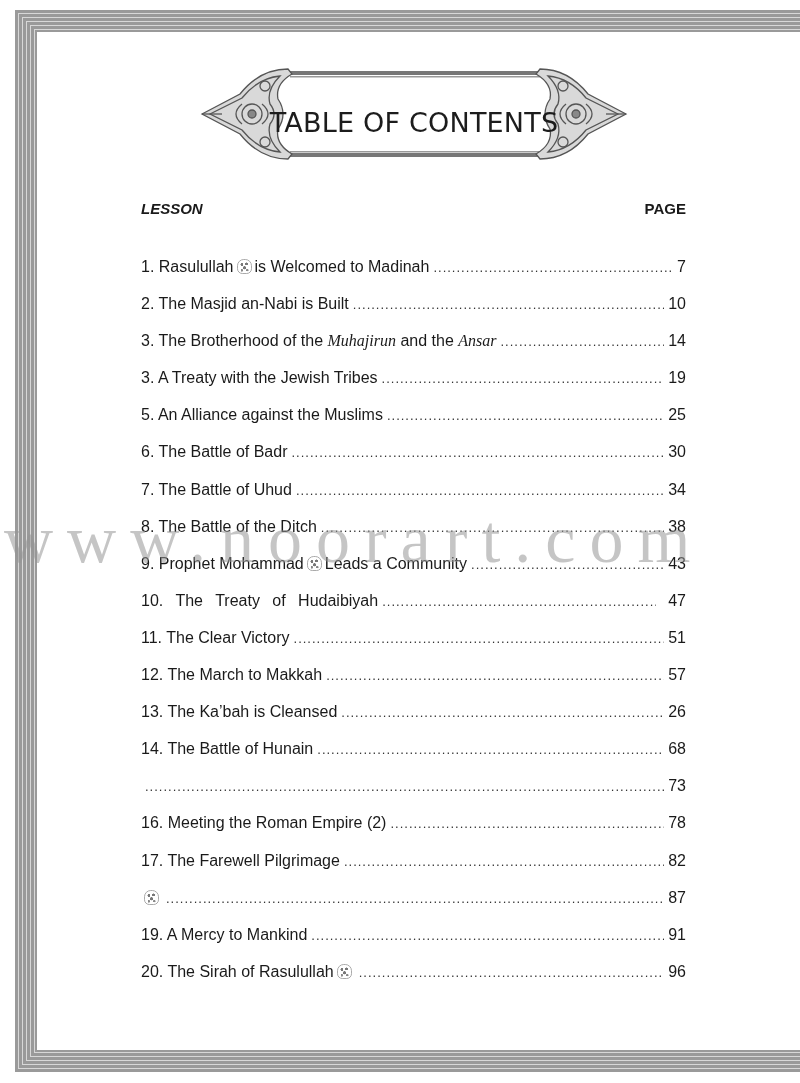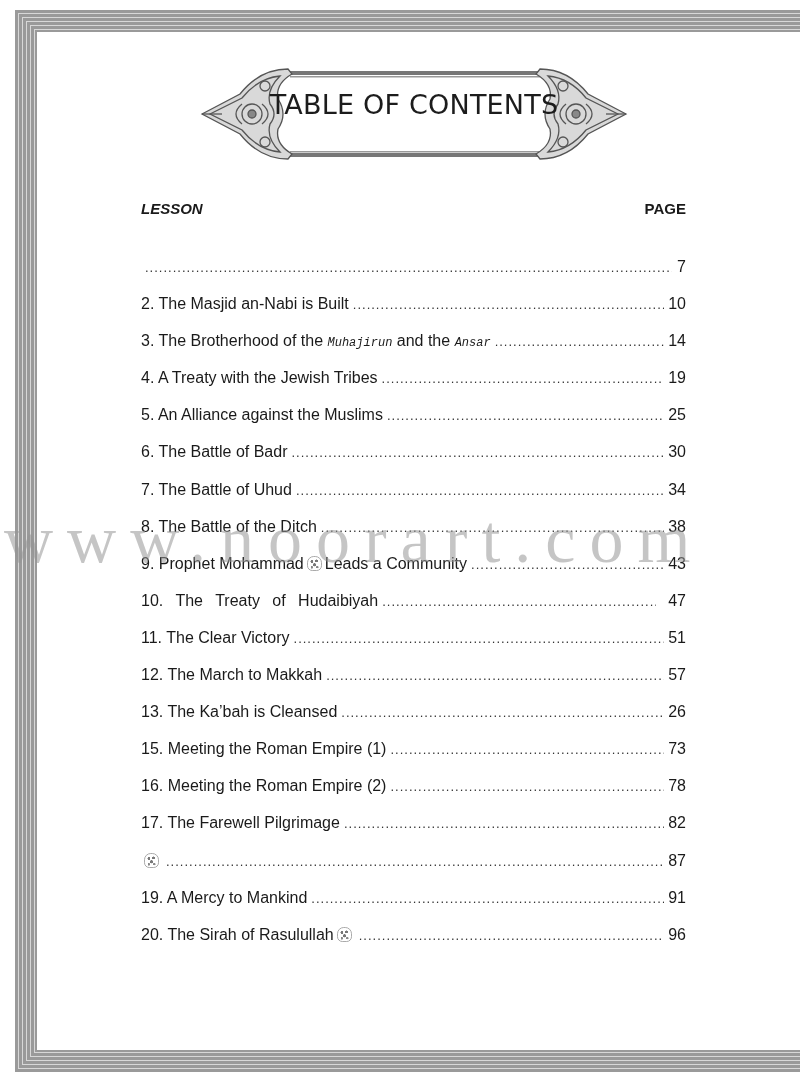--- a/index.html
+++ b/index.html
@@ -25,39 +25,39 @@
       position: absolute; box-sizing: border-box;
       border-left: 1px solid #d8d8d8; border-top: 1px solid #d8d8d8; border-bottom: 1px solid #d8d8d8;
       right: -20px;
     }
     
     .cartouche {
       position: absolute; left: 200px; top: 64px; width: 428px; height: 100px;
     }
     .cartouche svg { position: absolute; left: 0; top: 0; }
     .title {
-      position: absolute; left: 0; right: 0; top: 25px; text-align: center;
+      position: absolute; left: 0; right: 0; top: 43px; text-align: center;
       font-family: "DejaVu Sans", sans-serif; font-size: 27px; letter-spacing: 0.2px;
       color: #1c1c1c; font-weight: normal;
     }
     
     .hdr {
       position: absolute; top: 200px; font-weight: bold; font-size: 15px;
       font-family: "Liberation Sans", sans-serif; color: #1a1a1a;
     }
     .hdr-lesson { left: 141px; font-style: italic; }
     .hdr-page { right: 114px; }
     
     .toc { position: absolute; left: 141px; top: 258px; width: 545px; }
     .entry {
       display: flex; align-items: baseline; height: 37.1px;
       font-size: 16px; color: #1a1a1a; white-space: nowrap;
     }
     .entry .lbl { flex: 0 0 auto; }
-    .entry .lbl i { font-family: Liberation Mono, monospace; font-size: 12px; }
+    .entry .lbl i { font-family: Liberation Serif, serif; font-size: 16px; }
     .entry .dots {
       flex: 1 1 auto; overflow: hidden; margin: 0 4px; color: #333;
       letter-spacing: 1px; font-size: 13px;
     }
     .entry .dots::after {
       content: "....................................................................................................................................................................................";
     }
     .entry .pg { flex: 0 0 auto; text-align: right; min-width: 10px; }
     .pbuh {
       display: inline-block; width: 15px; height: 15px; margin: 0 3px;
@@ -123,35 +123,36 @@
     </g>
   </svg>
   <div class="title">TABLE OF CONTENTS</div>
 </div>
 
 <div class="hdr hdr-lesson">LESSON</div>
 <div class="hdr hdr-page">PAGE</div>
 
 <div class="toc">
   <div class="entry">
+    <span class="lbl"><span>1. Rasulullah</span><span class="pbuh"></span><span>is Welcomed to Madinah</span></span>
     <span class="dots"></span>
     <span class="pg">7</span>
   </div>
   <div class="entry">
     <span class="lbl">2. The Masjid an-Nabi is Built</span>
     <span class="dots"></span>
     <span class="pg">10</span>
   </div>
   <div class="entry">
     <span class="lbl"><span>3. The Brotherhood of the</span> <i>Muhajirun</i> <span>and the</span> <i>Ansar</i></span>
     <span class="dots"></span>
     <span class="pg">14</span>
   </div>
   <div class="entry">
-    <span class="lbl">4. A Treaty with the Jewish Tribes</span>
+    <span class="lbl">3. A Treaty with the Jewish Tribes</span>
     <span class="dots"></span>
     <span class="pg">19</span>
   </div>
   <div class="entry">
     <span class="lbl">5. An Alliance against the Muslims</span>
     <span class="dots"></span>
     <span class="pg">25</span>
   </div>
   <div class="entry">
     <span class="lbl">6. The Battle of Badr</span>
@@ -187,21 +188,25 @@
     <span class="lbl">12. The March to Makkah</span>
     <span class="dots"></span>
     <span class="pg">57</span>
   </div>
   <div class="entry">
     <span class="lbl">13. The Ka’bah is Cleansed</span>
     <span class="dots"></span>
     <span class="pg">26</span>
   </div>
   <div class="entry">
-    <span class="lbl">15. Meeting the Roman Empire (1)</span>
+    <span class="lbl">14. The Battle of Hunain</span>
+    <span class="dots"></span>
+    <span class="pg">68</span>
+  </div>
+  <div class="entry">
     <span class="dots"></span>
     <span class="pg">73</span>
   </div>
   <div class="entry">
     <span class="lbl">16. Meeting the Roman Empire (2)</span>
     <span class="dots"></span>
     <span class="pg">78</span>
   </div>
   <div class="entry">
     <span class="lbl">17. The Farewell Pilgrimage</span>

